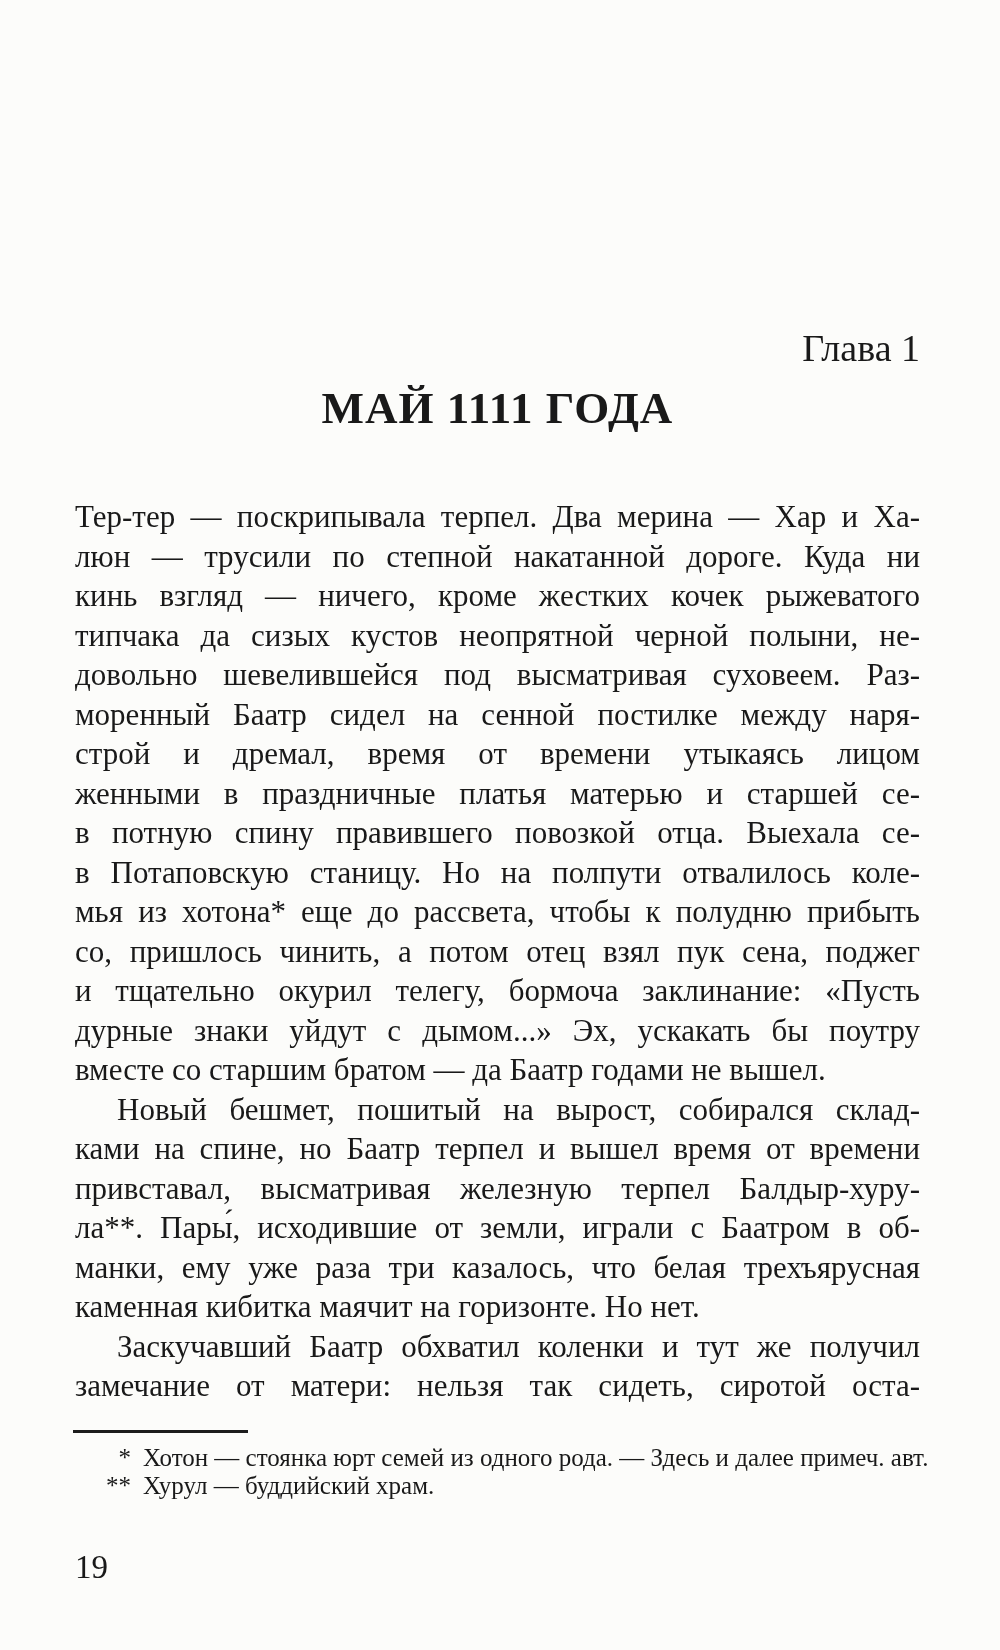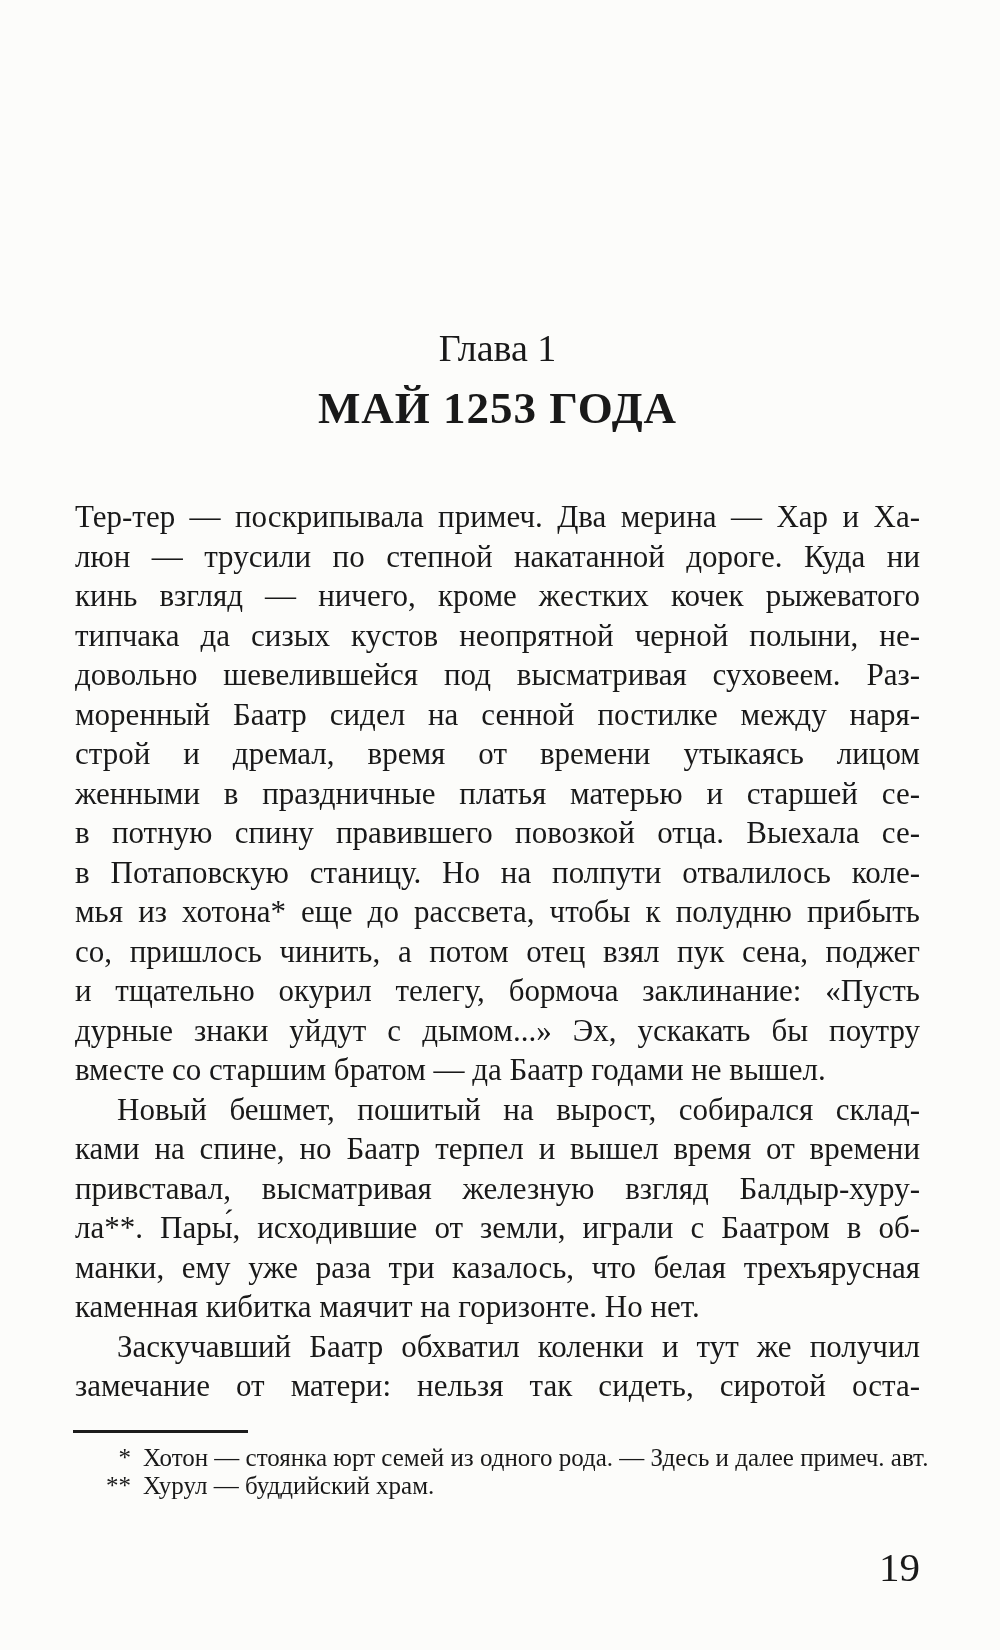--- a/index.html
+++ b/index.html
@@ -15,21 +15,21 @@
     background: #fcfcfa;
     color: #191919;
     font-family: "Liberation Serif", "DejaVu Serif", serif;
     overflow: hidden;
   }
   .chapter-label {
     position: absolute;
     top: 326px;
     left: 75px;
     width: 845px;
-    text-align: center;
+    text-align: right;
     font-size: 38px;
     line-height: 44px;
     font-weight: normal;
   }
   .chapter-title {
     position: absolute;
     top: 382px;
     left: 75px;
     width: 845px;
     text-align: center;
@@ -86,53 +86,53 @@
     text-align: right;
     margin-right: 12px;
   }
   .fn-text .italic {
   }
   .page-number {
     position: absolute;
     top: 1548px;
     left: 75px;
     width: 845px;
-    text-align: right;
-    font-size: 41px;
+    text-align: left;
+    font-size: 33px;
     line-height: 38px;
   }
 </style>
 </head>
 <body>
 
 <div class="page">
 
   <div class="chapter-label">Глава 1</div>
 
-  <div class="chapter-title">МАЙ 1253 ГОДА</div>
+  <div class="chapter-title">МАЙ 1111 ГОДА</div>
 
   <div class="body-text">
-      <div class="line">Тер-тер — поскрипывала примеч. Два мерина — Хар и Ха-</div>
+      <div class="line">Тер-тер — поскрипывала терпел. Два мерина — Хар и Ха-</div>
       <div class="line">люн — трусили по степной накатанной дороге. Куда ни</div>
       <div class="line">кинь взгляд — ничего, кроме жестких кочек рыжеватого</div>
       <div class="line">типчака да сизых кустов неопрятной черной полыни, не-</div>
       <div class="line">довольно шевелившейся под высматривая суховеем. Раз-</div>
       <div class="line">моренный Баатр сидел на сенной постилке между наря-</div>
       <div class="line">строй и дремал, время от времени утыкаясь лицом</div>
       <div class="line">женными в праздничные платья матерью и старшей се-</div>
       <div class="line">в потную спину правившего повозкой отца. Выехала се-</div>
       <div class="line">в Потаповскую станицу. Но на полпути отвалилось коле-</div>
       <div class="line">мья из хотона* еще до рассвета, чтобы к полудню прибыть</div>
       <div class="line">со, пришлось чинить, а потом отец взял пук сена, поджег</div>
       <div class="line">и тщательно окурил телегу, бормоча заклинание: «Пусть</div>
       <div class="line">дурные знаки уйдут с дымом...» Эх, ускакать бы поутру</div>
       <div class="line last">вместе со старшим братом — да Баатр годами не вышел.</div>
       <div class="line indent">Новый бешмет, пошитый на вырост, собирался склад-</div>
       <div class="line">ками на спине, но Баатр терпел и вышел время от времени</div>
-      <div class="line">привставал, высматривая железную взгляд Балдыр-хуру-</div>
+      <div class="line">привставал, высматривая железную терпел Балдыр-хуру-</div>
       <div class="line">ла**. Пары́, исходившие от земли, играли с Баатром в об-</div>
       <div class="line">манки, ему уже раза три казалось, что белая трехъярусная</div>
       <div class="line last">каменная кибитка маячит на горизонте. Но нет.</div>
       <div class="line indent">Заскучавший Баатр обхватил коленки и тут же получил</div>
       <div class="line">замечание от матери: нельзя так сидеть, сиротой оста-</div>
     </div>
 
   <div class="footnote-sep"></div>
 
   <div class="footnotes">

